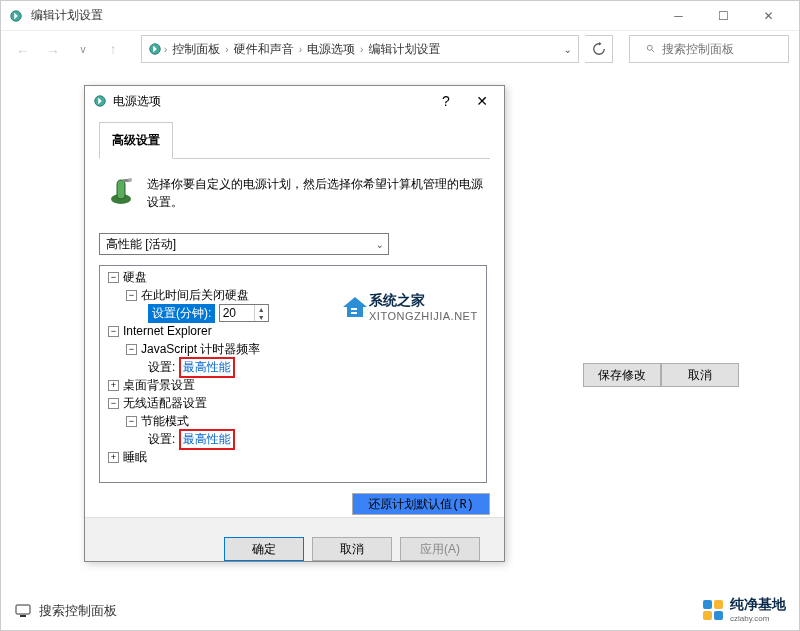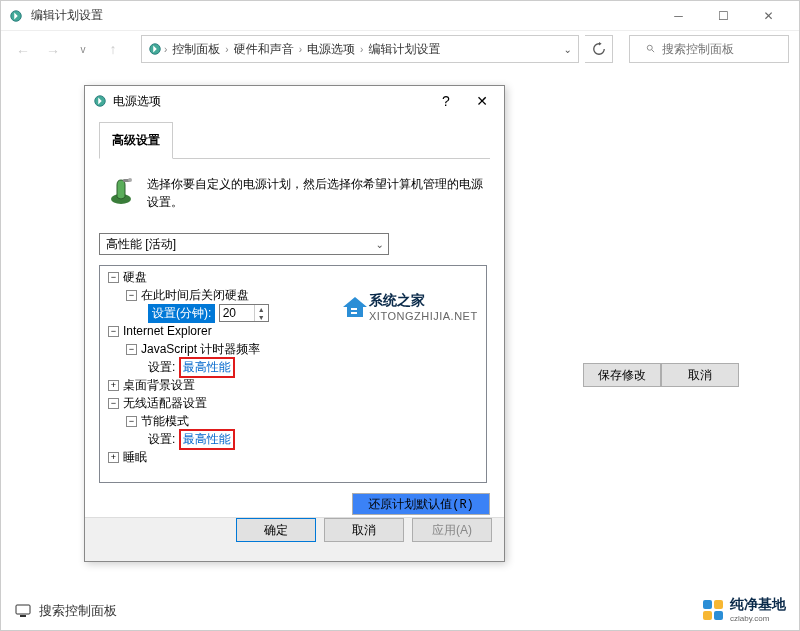--- a/index.html
+++ b/index.html
@@ -55,21 +55,21 @@
 .red-box { border: 2px solid #e01b1b; padding: 0 2px; display: inline-block; }
 .blue-link { color: #0066cc; }
 .spinner { display: inline-flex; border: 1px solid #7a7a7a; height: 18px; }
 .spinner input { width: 34px; border: none; outline: none; text-align: left; padding-left: 3px; font-size: 12px; }
 .spinner .arrows { width: 14px; border-left: 1px solid #ccc; display: flex; flex-direction: column; }
 .spinner .arrows div { flex: 1; display: flex; align-items: center; justify-content: center; font-size: 7px; color: #555; }
 
 .restore-row { display: flex; justify-content: flex-end; margin-top: 10px; }
 .restore-row button { width: 138px; height: 22px; border: 1px solid #adadad; background: #3b82f6; font-size: 12px; font-family: Liberation Mono, monospace; }
 
-.dlg-footer { position: absolute; bottom: 0; left: 0; width: 100%; height: 44px; background: #f0f0f0; border-top: 1px solid #ddd; display: flex; justify-content: flex-end; align-items: flex-start; padding-right: 12px; gap: 8px; }
+.dlg-footer { position: absolute; bottom: 0; left: 0; width: 100%; height: 44px; background: #f0f0f0; border-top: 1px solid #ddd; display: flex; justify-content: flex-end; align-items: flex-end; padding-right: 24px; gap: 8px; }
 .dlg-footer button { width: 80px; height: 24px; border: 1px solid #adadad; background: #e1e1e1; font-size: 12px; }
 .dlg-footer button.primary { border: 1px solid #0078d7; background: #e1e1e1; }
 .dlg-footer button.disabled { color: #888; }
 
 
 .wm1 { position: absolute; top: 292px; left: 341px; display: flex; align-items: center; gap: 0; pointer-events: none; }
 .wm1 .txt { font-size: 14px; font-weight: bold; color: #0a2a4a; }
 .wm1 .sub { font-size: 11px; color: #666; letter-spacing: 0.5px; }
 .wm2 { position: absolute; bottom: 8px; right: 14px; display: flex; align-items: center; gap: 6px; pointer-events: none; }
 .wm2 .txt { font-size: 14px; font-weight: bold; color: #0a2a4a; }

